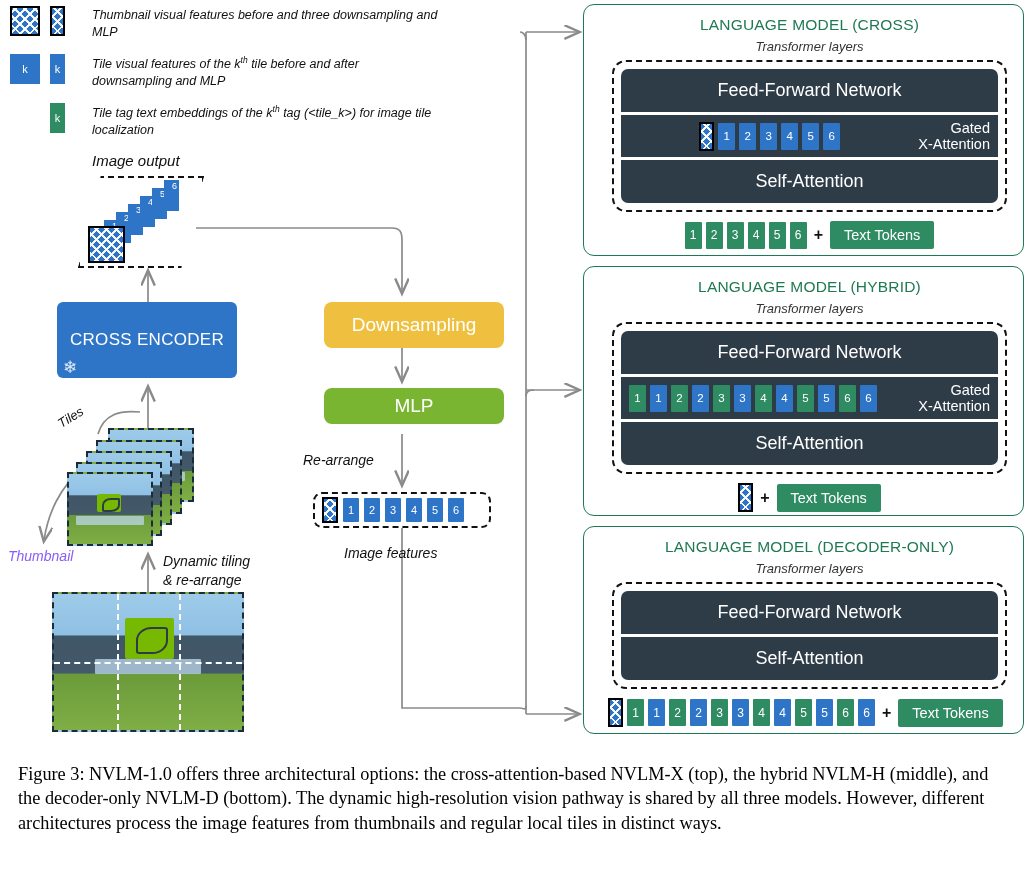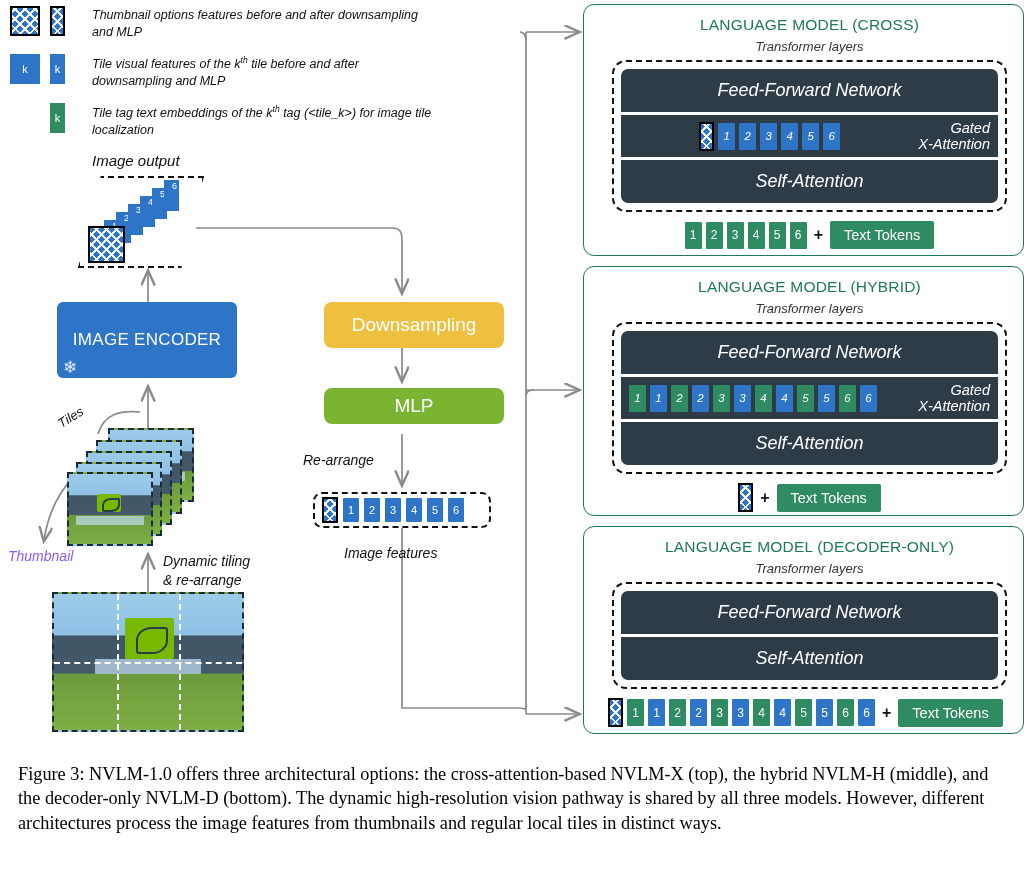--- a/index.html
+++ b/index.html
@@ -149,21 +149,21 @@
   .p-dec { top: 526px; height: 208px; }
 
   .lm-title {
     text-align: center; color: #1E7A52; font-size: 15.5px;
     padding-top: 11px; letter-spacing: .2px;
   }
   .tf-label {
     text-align: center; font-style: italic; font-size: 13px; color: #333; margin-top: 5px;
   }
   .tf-dash {
-    margin: 6px 16px 0 16px; border: 2px dashed #111; border-radius: 14px; padding: 7px; font-style: italic;
+    margin: 6px 16px 0 16px; border: 2px dashed #111; border-radius: 14px; padding: 7px;
   }
   .dark-box {
     background: #2E3C48; color: #fff; text-align: center;
     font-size: 18px; padding: 11px 0; border-radius: 7px;
   }
   .dark-box.top { border-radius: 7px 7px 0 0; }
   .dark-box.bot { border-radius: 0 0 7px 7px; }
   .xattn {
     background: #2E3C48; display: flex; align-items: center;
     padding: 5px 8px; margin: 3px 0;
@@ -203,21 +203,21 @@
 <div class="stage">
 
   <div class="legend">
 
     <div class="legend-row">
       <div class="legend-icons">
         <div class="thumb-chip" style="width:30px;height:30px;"></div>
         <div class="thumb-chip" style="width:15px;height:30px;"></div>
       </div>
       <div class="legend-text">
-        Thumbnail options features before and after downsampling and MLP
+        Thumbnail visual features before and three downsampling and MLP
       </div>
     </div>
 
     <div class="legend-row">
       <div class="legend-icons">
         <div class="chip" style="width:30px;height:30px;">
             <span>k</span>
           </div>
         <div class="chip" style="width:15px;height:30px;">
             <span>k</span>
@@ -299,21 +299,21 @@
     <div class="stair" style="left:74px;top:12px;">
       <span>5</span>
       </div>
     <div class="stair" style="left:86px;top:4px;">
       <span>6</span>
       </div>
     <div class="stack-thumb thumb-chip"></div>
   </div>
 
   <div class="encoder">
-    <span>IMAGE ENCODER</span>
+    <span>CROSS ENCODER</span>
     <span class="snowflake">❄</span>
   </div>
 
   <div class="tiles-label">Tiles</div>
   <div class="tiles-stack">
     <div class="tile-card photo" style="left:46px;top:0;">
       <div class="photo-word"></div>
       </div>
     <div class="tile-card photo" style="left:34px;top:12px;"></div>
     <div class="tile-card photo" style="left:24px;top:23px;"></div>

